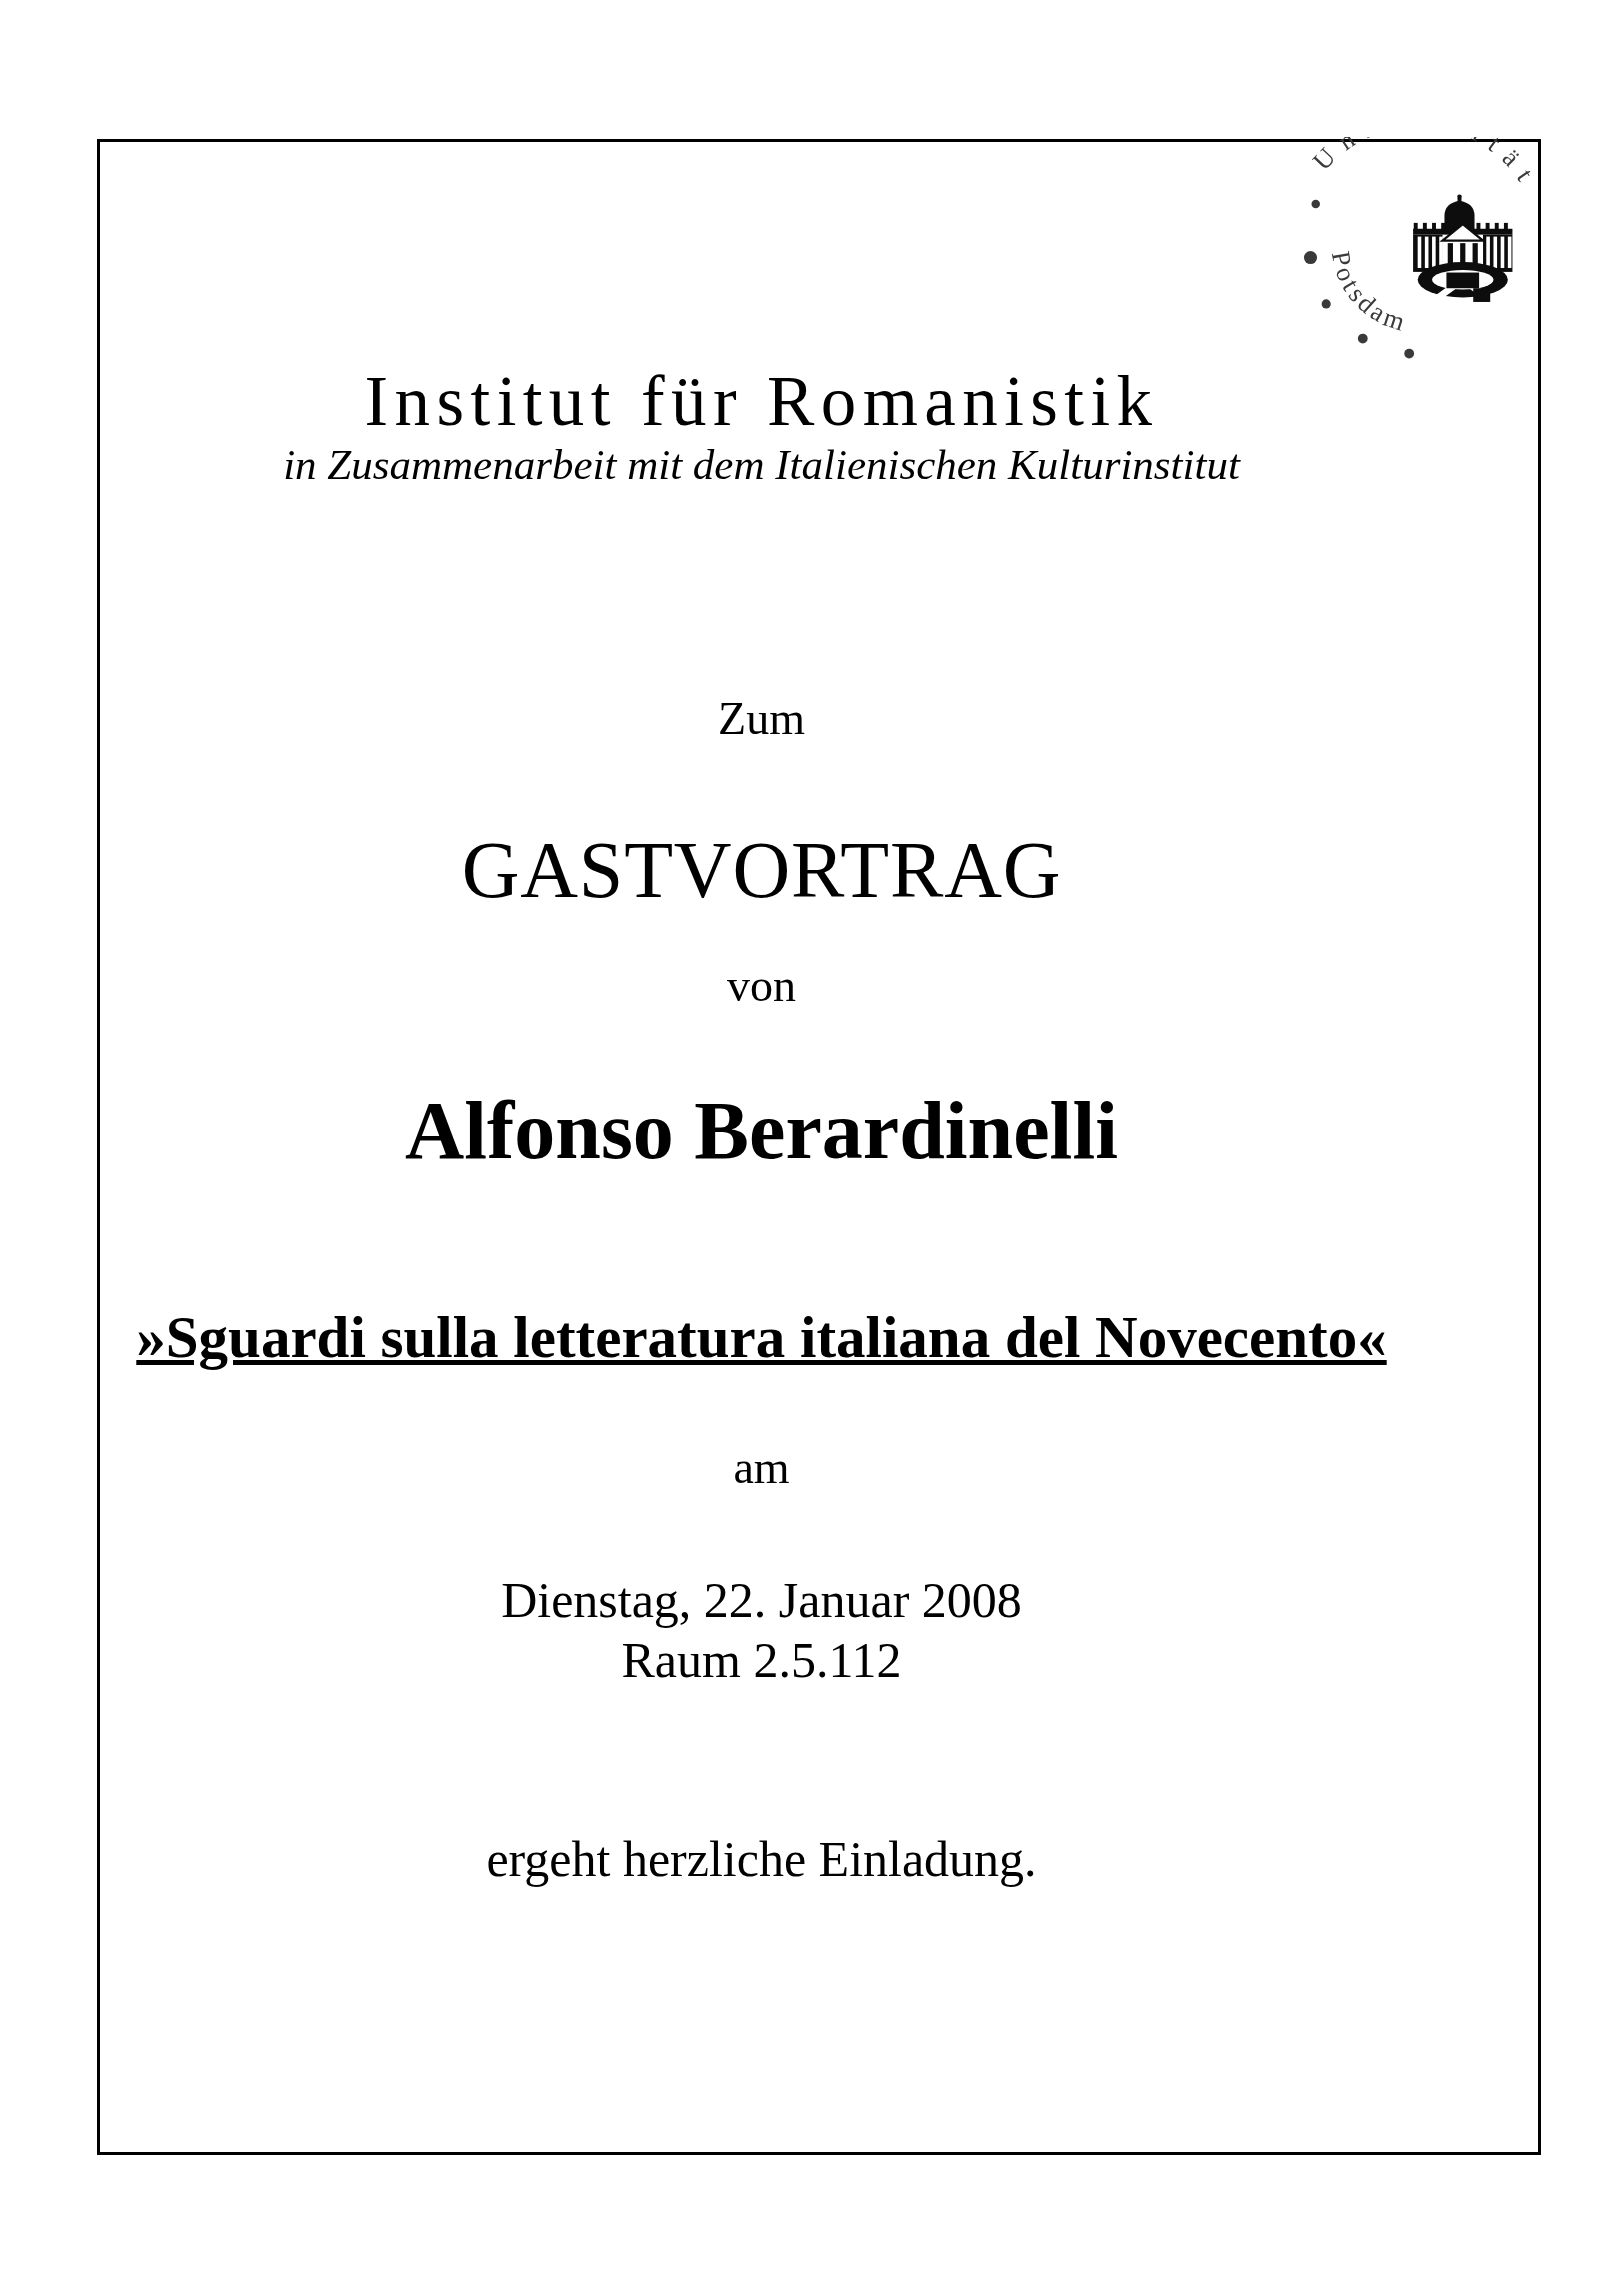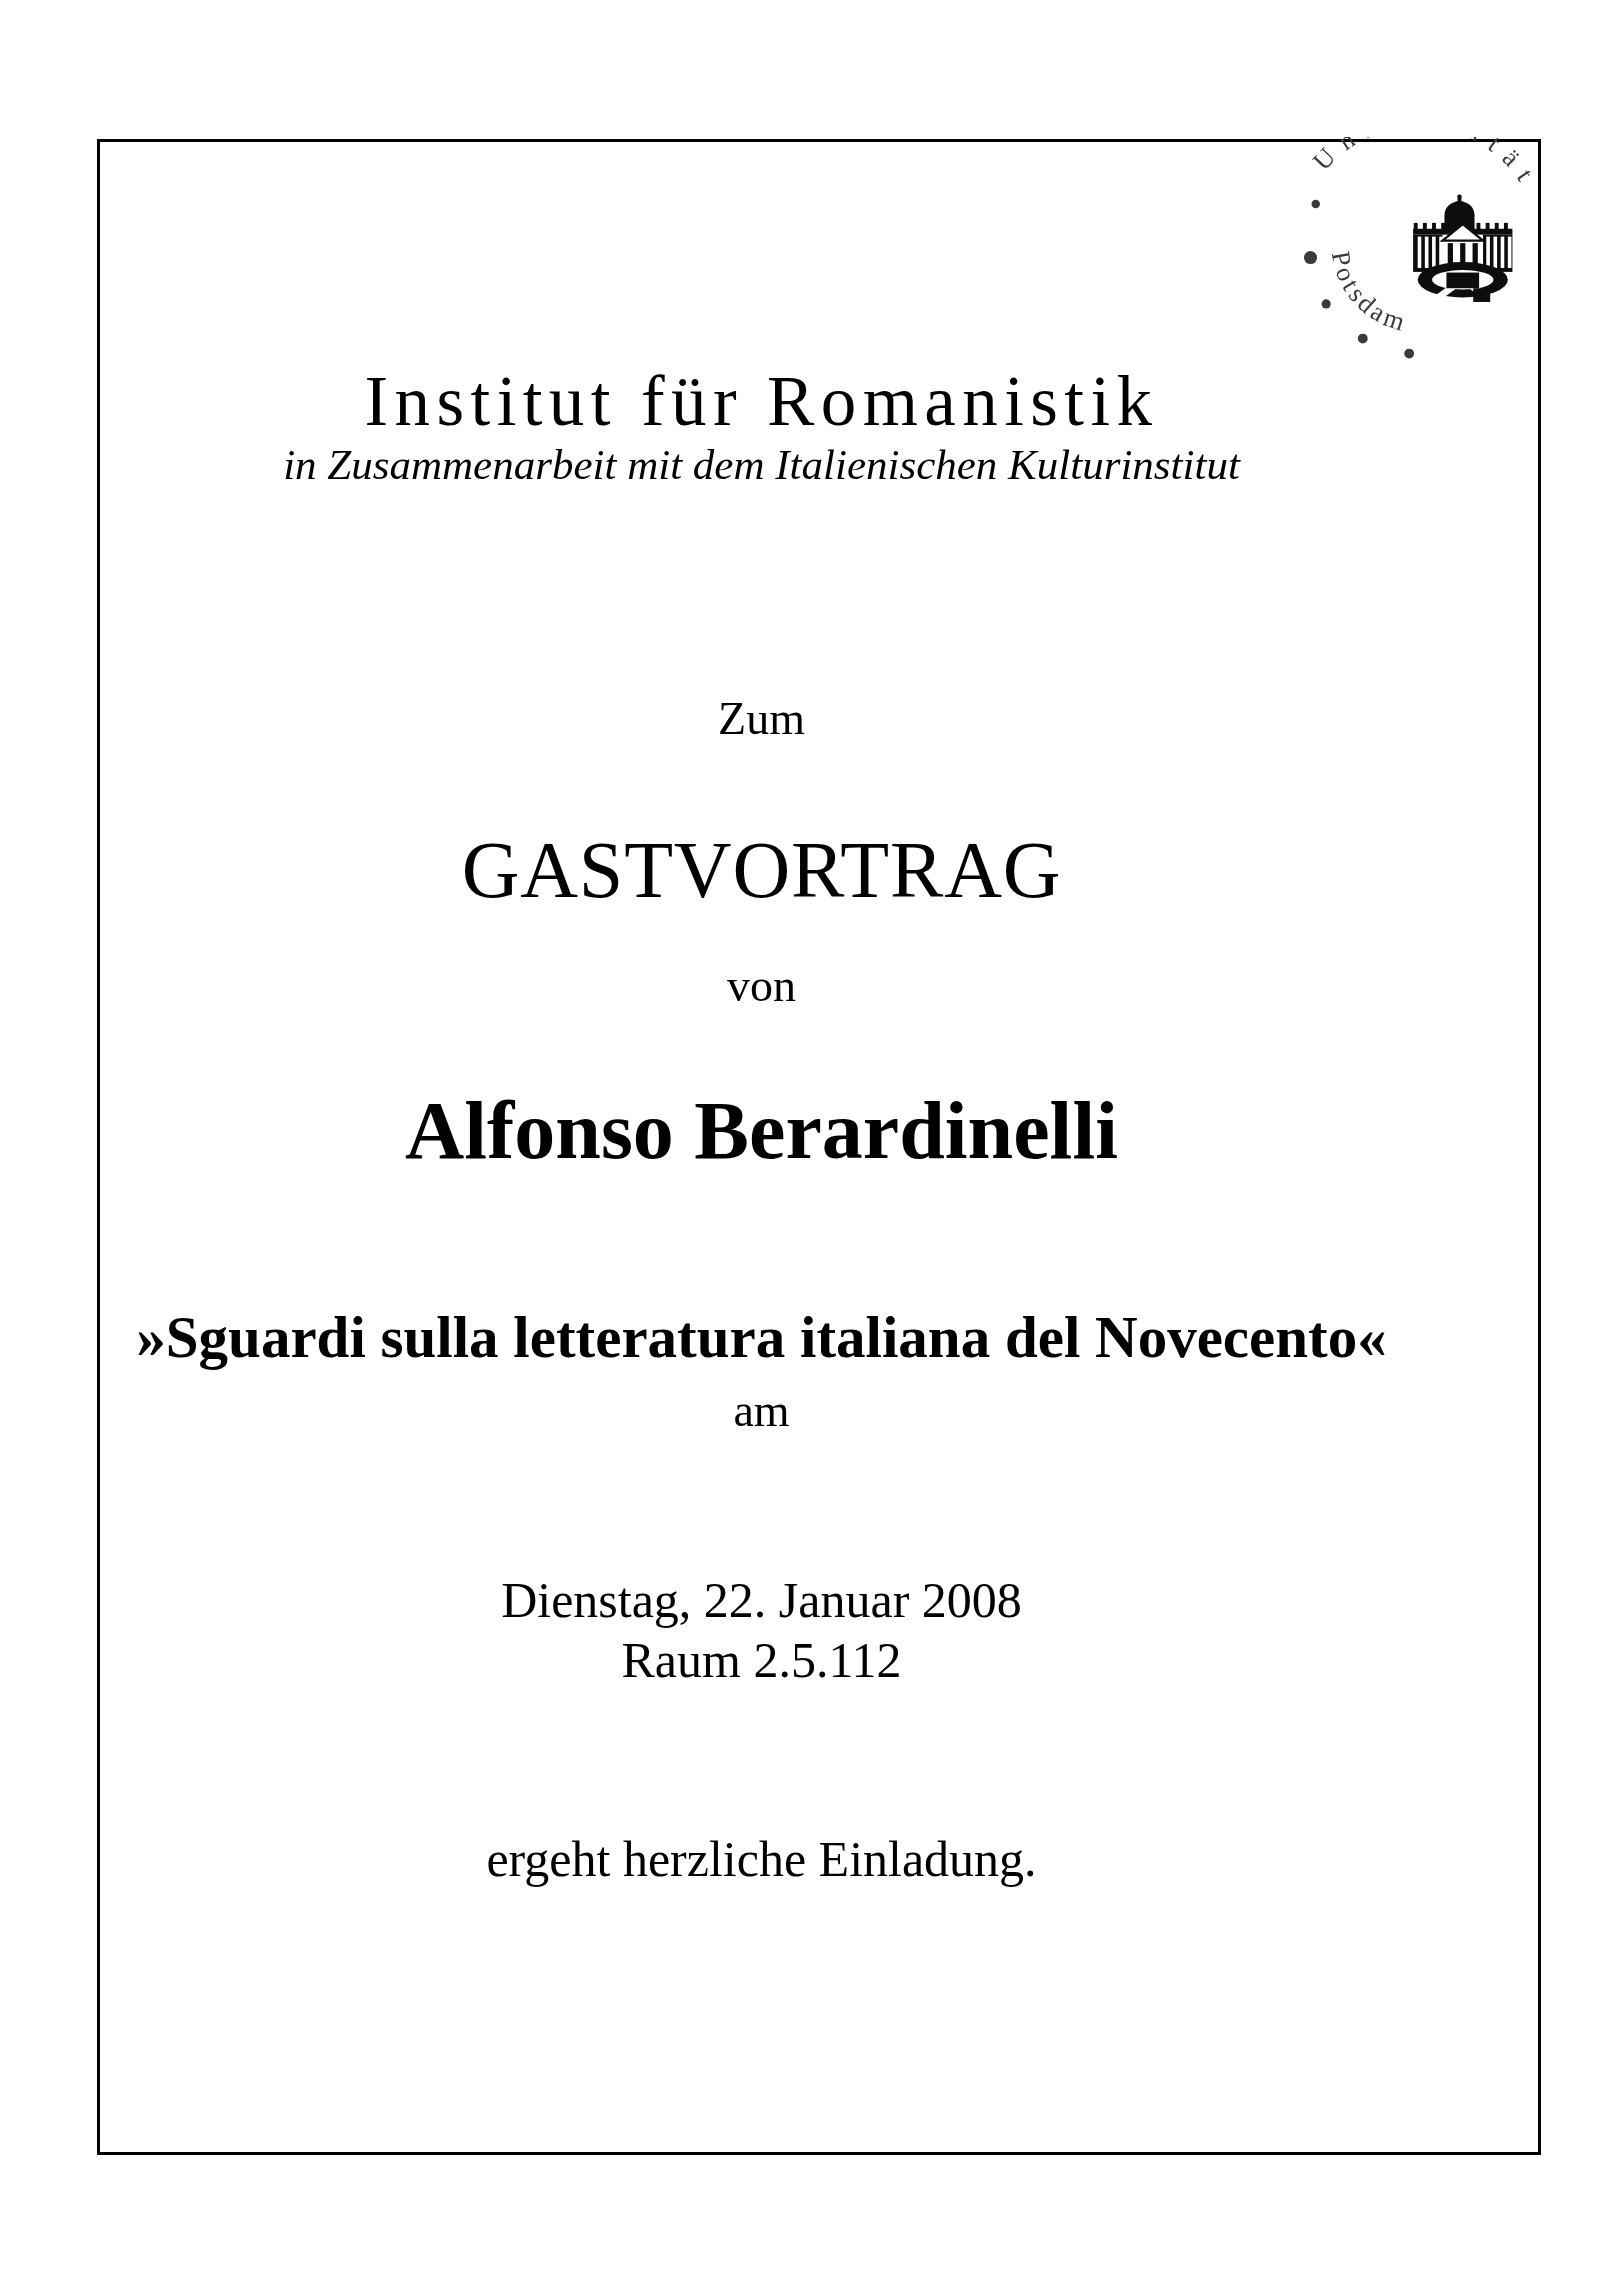--- a/index.html
+++ b/index.html
@@ -32,22 +32,22 @@
     text-align: center;
     line-height: 1;
     white-space: nowrap;
   }
   .institute-title   { top: 366px;  font-size: 71px; letter-spacing: 0.09em; }
   .cooperation-line  { top: 443px;  font-size: 43px; font-style: italic; }
   .lead-in           { top: 696px; font-size: 46px; }
   .event-type        { top: 830px; font-size: 80px; letter-spacing: 0.01em; }
   .speaker-lead-in   { top: 963px; font-size: 46px; }
   .speaker-name      { top: 1090px; font-size: 82px; font-weight: bold; }
-  .lecture-title     { top: 1308px; font-size: 59px;  font-weight: bold; }
-  .date-lead-in      { top: 1388px; font-size: 46px; }
+  .lecture-title     { top: 1308px; font-size: 59px;  font-weight: bold; text-decoration: underline; }
+  .date-lead-in      { top: 1445px; font-size: 46px; }
   .date-block        { top: 1570px; font-size: 50px; line-height: 60px; }
   .closing-line      { top: 1834px; font-size: 50px; }
   .signature-row {
     position: absolute;
     left: 97px;
     top: 2004px;
     width: 1444px;
     box-sizing: border-box;
     padding: 0 121px 0 64px;
     display: flex;

